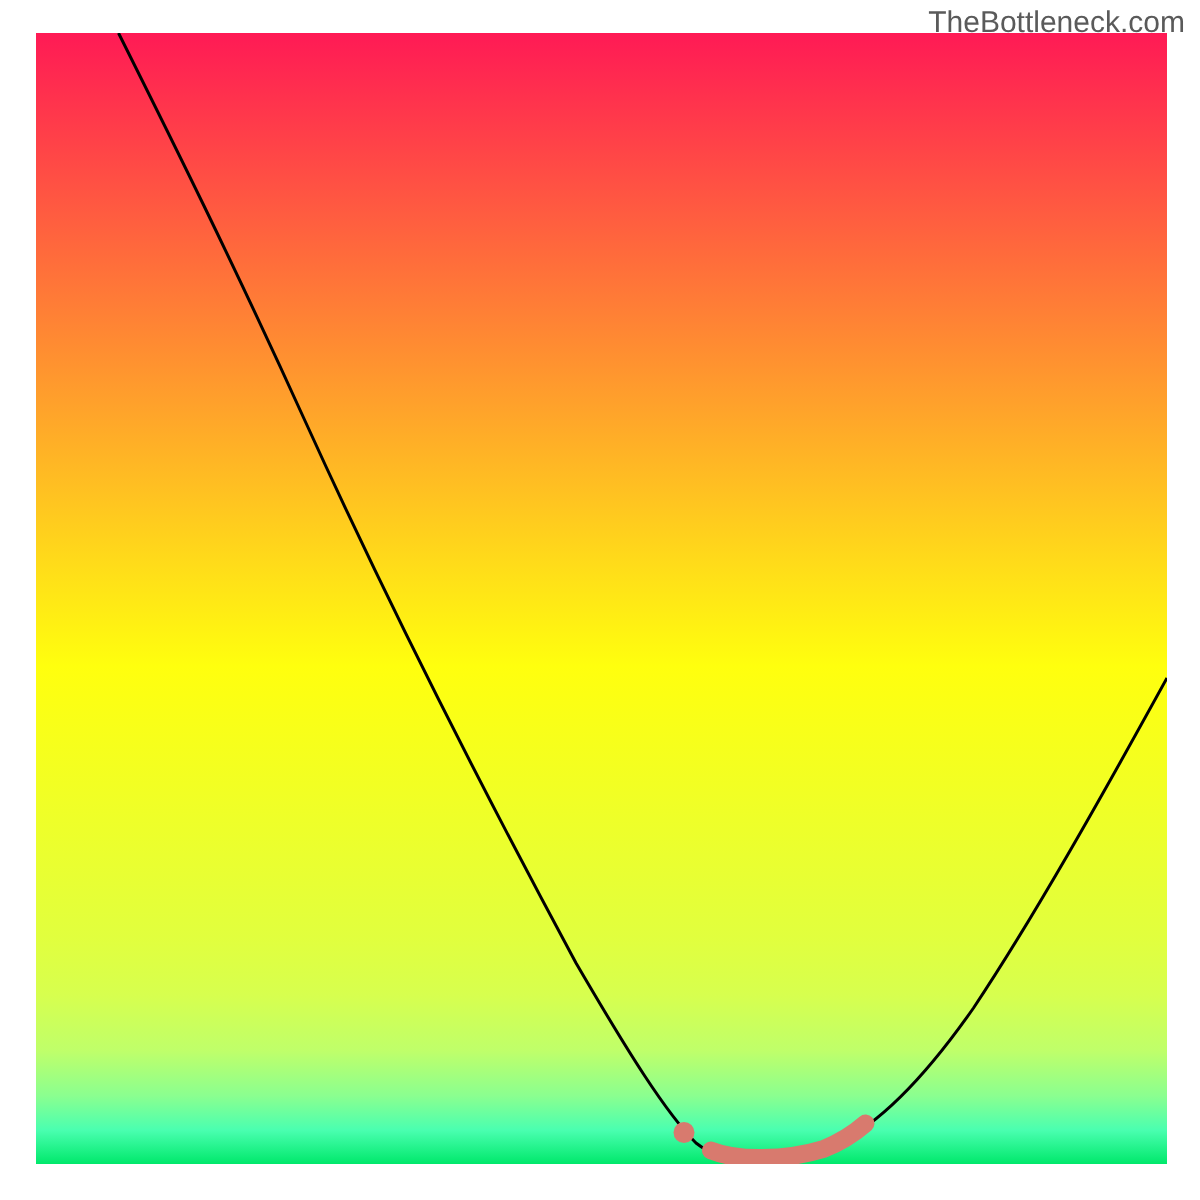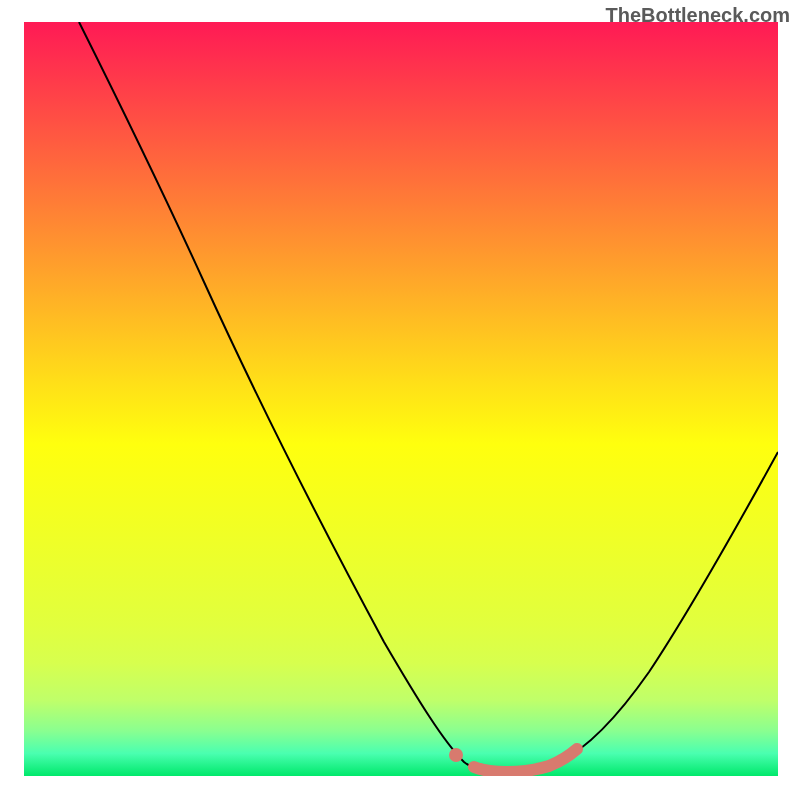--- a/index.html
+++ b/index.html
@@ -13,21 +13,21 @@
     background: #ffffff;
     position: relative;
     font-family: Arial, Helvetica, sans-serif;
   }
   .watermark {
     position: absolute;
     top: 4px;
     right: 10px;
     color: #5a5a5a;
     font-size: 20px;
-    font-weight: 700;
+    font-weight: 400;
     z-index: 10;
     margin-left: 26px;
   }
   .plot-area {
     position: absolute;
     left: 24px;
     top: 22px;
     width: 754px;
     height: 754px;
     overflow: hidden;

